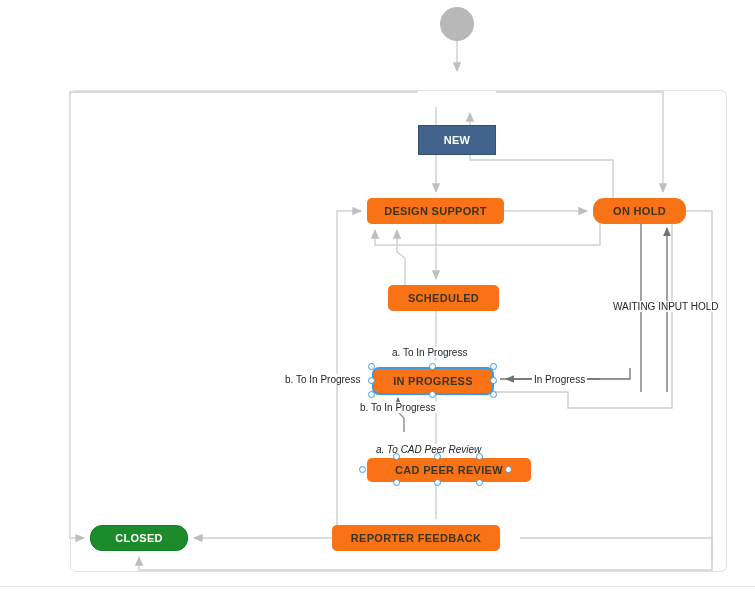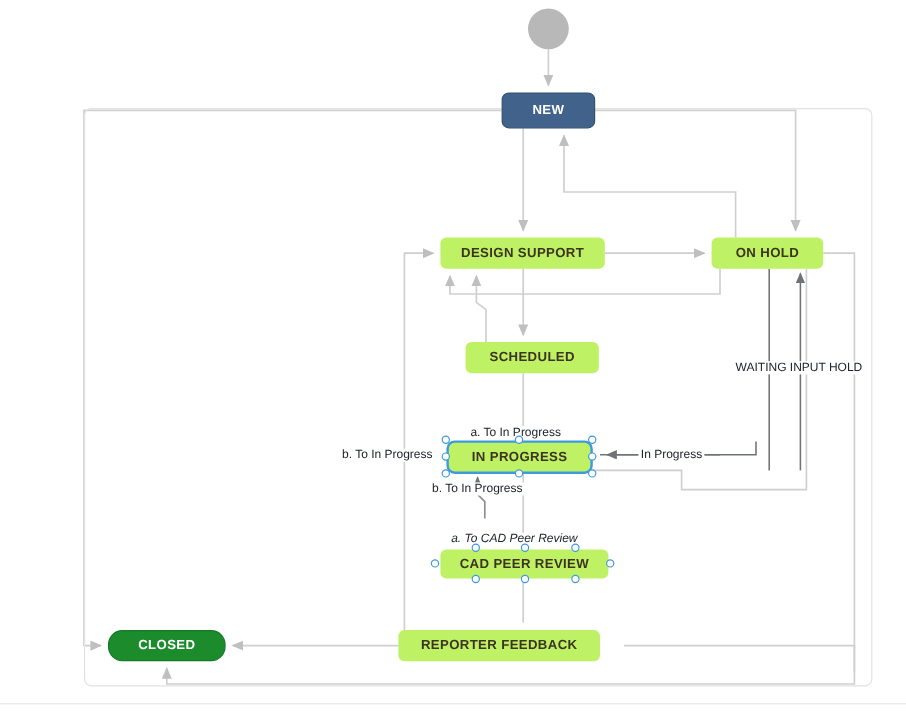--- a/index.html
+++ b/index.html
@@ -30,29 +30,30 @@
     align-items: center;
     justify-content: center;
     border-radius: 4px;
     font-size: 11px;
     font-weight: bold;
     letter-spacing: 0.3px;
     white-space: nowrap;
     z-index: 5;
   }
   .node-status {
-    background: #bef264;
+    background: #f97316;
     color: #3d3420;
     border-radius: 5px;
   }
   .node-start {
     background: #41628a;
     color: #ffffff;
     border: 1px solid #33506f;
-    border-radius: 6px;
+    border-radius: 0;
+    margin-top: 48px;
   }
   .node-end {
     background: #1b8b2c;
     color: #ffffff;
     border: 1px solid #157a25;
     border-radius: 12px;
   }
   .node-selected {
     border: 2px solid #3d9ae0;
     border-radius: 7px;
@@ -169,45 +170,45 @@
   </svg>
 
   <div class="node node-start" style="left:418px; top:77px; width:78px; height:30px;">
     <span>NEW</span>
   </div>
 
   <div class="node node-status" style="left:367px; top:198px; width:137px; height:26px;">
     <span>DESIGN SUPPORT</span>
   </div>
 
-  <div class="node node-status" style="left:593px; top:198px; width:93px; height:26px;">
+  <div class="node node-status" style="left:593px; top:198px; width:93px; height:26px;border-radius:11px;">
     <span>ON HOLD</span>
   </div>
 
   <div class="node node-status" style="left:380px; top:285px; width:111px; height:26px;margin-left:8px;">
     <span>SCHEDULED</span>
   </div>
 
   <div class="node node-status node-selected" style="left:372px; top:367px; width:122px; height:28px;">
     <span>IN PROGRESS</span>
   </div>
 
-  <div class="node node-status" style="left:367px; top:458px; width:140px; height:24px;">
+  <div class="node node-status" style="left:367px; top:458px; width:164px; height:24px;">
     <span>CAD PEER REVIEW</span>
   </div>
 
   <div class="node node-status" style="left:332px; top:525px; width:168px; height:26px;">
     <span>REPORTER FEEDBACK</span>
   </div>
 
   <div class="node node-end" style="left:90px; top:525px; width:98px; height:26px;">
     <span>CLOSED</span>
   </div>
 
-  <div class="edge-label" style="left:390px; top:347px;margin-top:8px;">a. To In Progress</div>
+  <div class="edge-label" style="left:390px; top:347px;">a. To In Progress</div>
   <div class="edge-label" style="left:283px; top:374px;">b. To In Progress</div>
   <div class="edge-label" style="left:358px; top:402px;">b. To In Progress</div>
   <div class="edge-label" style="left:532px; top:374px;">In Progress</div>
   <div class="edge-label" style="left:374px; top:444px;font-style:italic;">a. To CAD Peer Review</div>
   <div class="edge-label" style="left:611px; top:301px;">WAITING INPUT HOLD</div>
 
   <div id="handles">
       <div class="handle" style="left: 368px; top: 363px;"></div>
       <div class="handle" style="left: 429px; top: 363px;"></div>
       <div class="handle" style="left: 490px; top: 363px;"></div>

